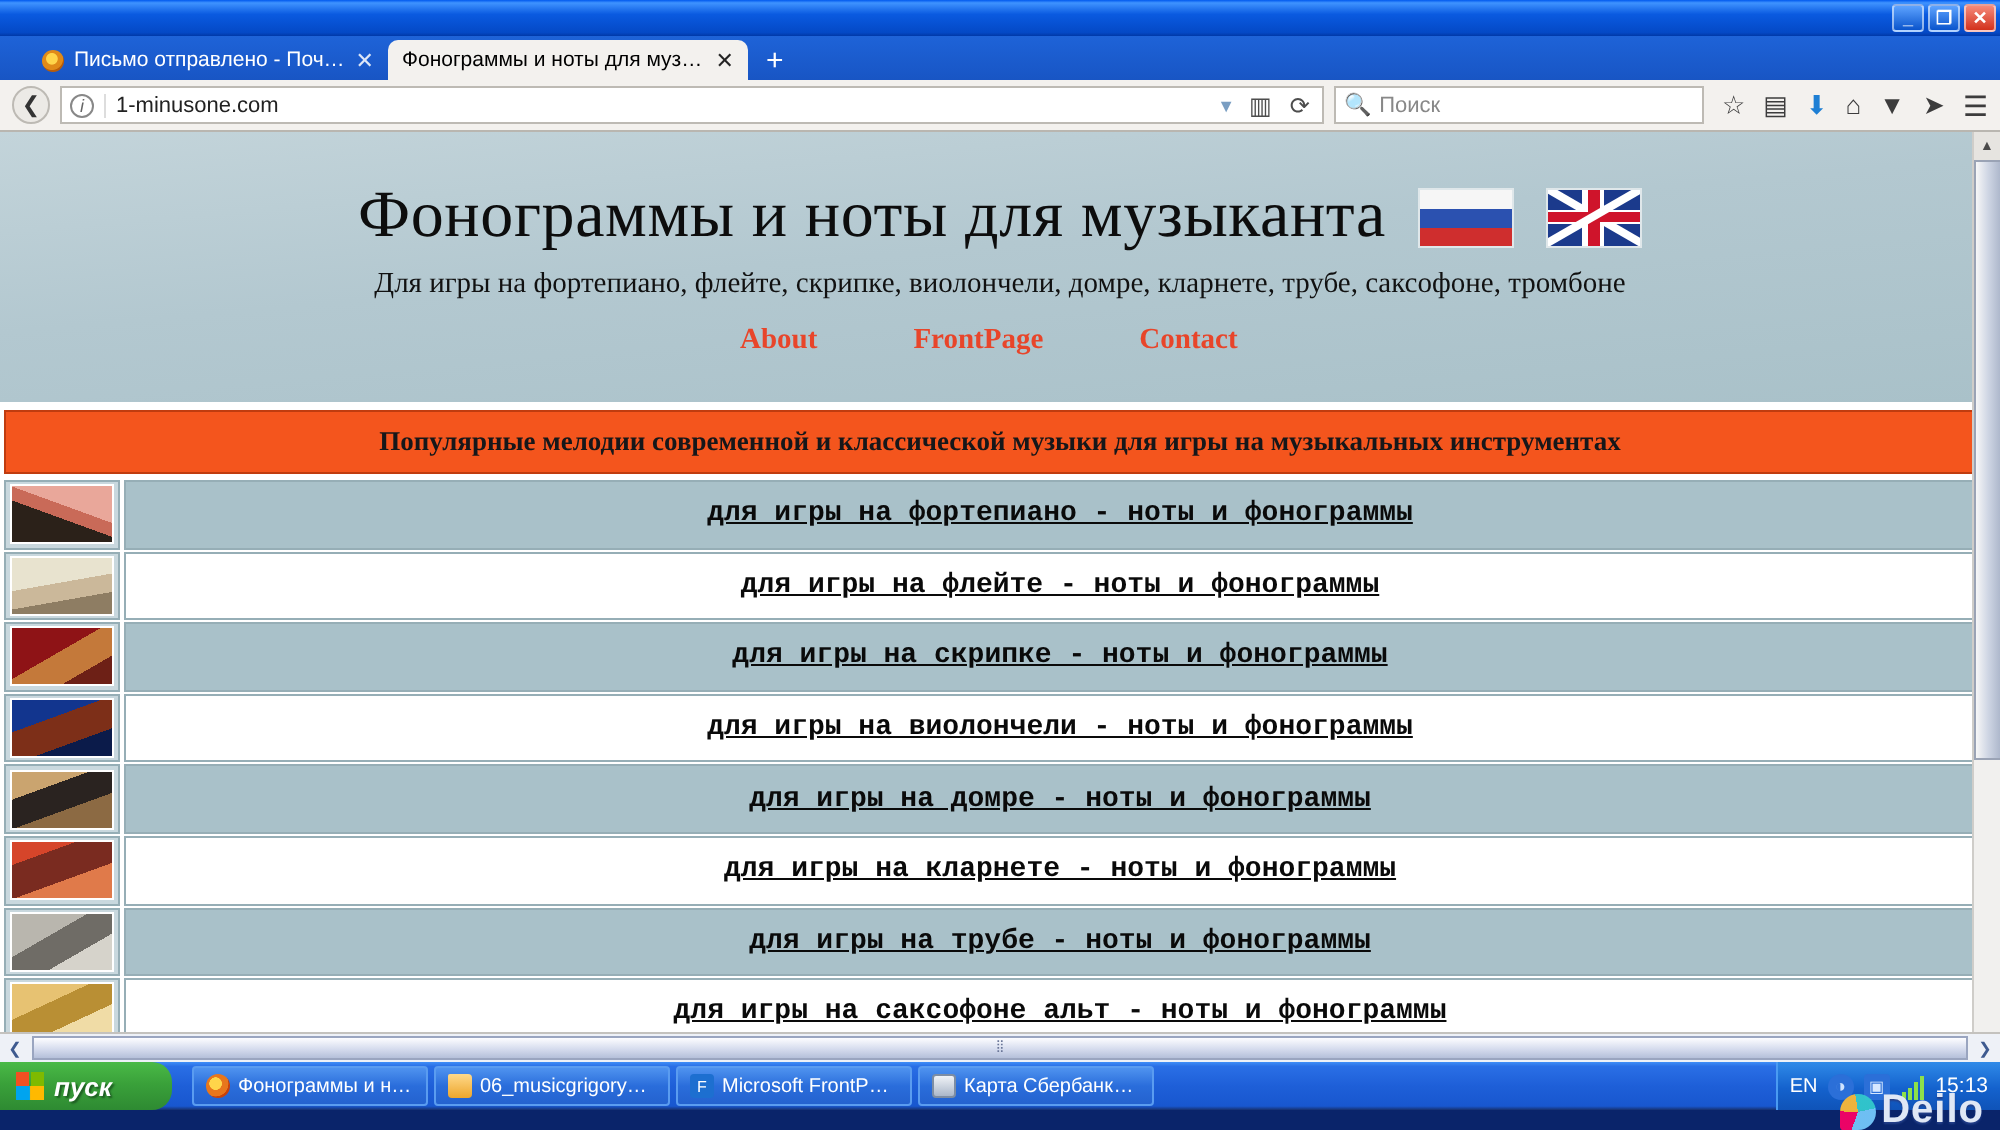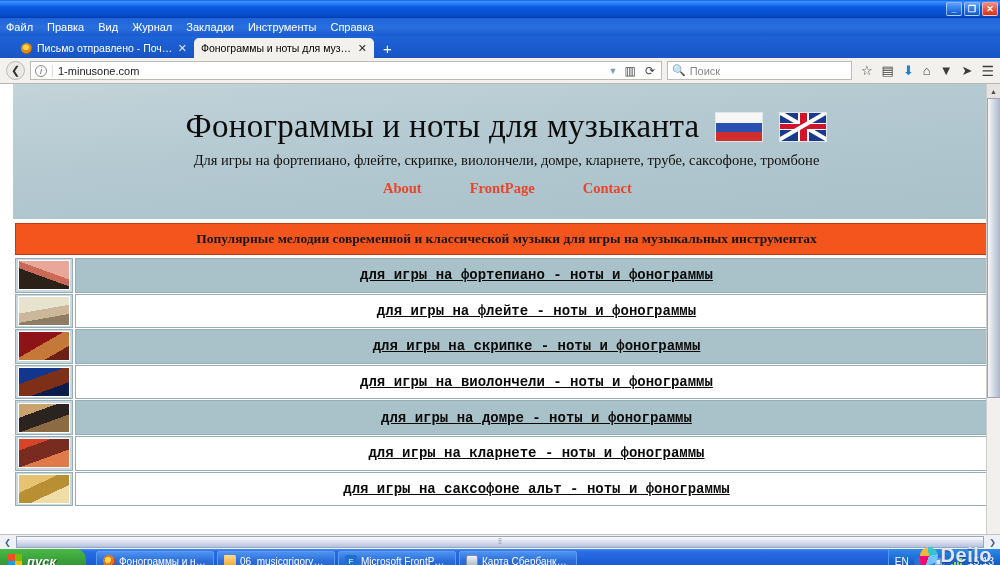--- a/index.html
+++ b/index.html
@@ -97,21 +97,21 @@
   .nb-icons .ic.dl { color: #1e7fd4; }
   .nb-icons .ic.menu { font-size: 14px; }
 
   
   .viewport {
     position: relative;
     height: 450px;
     background: #fff;
     overflow: hidden;
   }
-  .page { width: 1000px; padding-left: 13px; }
+  .page { width: 1000px; }
 
   .site-header {
     height: 135px;
     background: linear-gradient(175deg,#c3d4da 0%,#b3c8d0 45%,#a9c1c9 100%);
     position: relative;
   }
   .title-row {
     display: flex; align-items: center; justify-content: center;
     gap: 16px; padding-top: 24px;
   }
@@ -311,29 +311,20 @@
 <div class="window">
 
   <div class="titlebar">
     <div class="tb-btns">
       <div class="tb-btn">_</div>
       <div class="tb-btn">❐</div>
       <div class="tb-btn close">✕</div>
     </div>
   </div>
 
-  <div class="menubar">
-    <div class="menu-item">Файл</div>
-    <div class="menu-item">Правка</div>
-    <div class="menu-item">Вид</div>
-    <div class="menu-item">Журнал</div>
-    <div class="menu-item">Закладки</div>
-    <div class="menu-item">Инструменты</div>
-    <div class="menu-item">Справка</div>
-  </div>
 
   <div class="tabstrip">
     <div class="tab">
       <span class="favicon"></span>
       <span class="tlabel">Письмо отправлено - Почта ...</span>
       <span class="tclose">✕</span>
     </div>
     <div class="tab active">
       <span class="tlabel">Фонограммы и ноты для музыка...</span>
       <span class="tclose">✕</span>
@@ -431,20 +422,28 @@
           <div class="link-cell">
               <a class="row-link">для игры на домре - ноты и фонограммы</a>
             </div>
         </div>
         <div class="row plain">
           <div class="thumb-cell">
               <div class="thumb t-clarinet"></div>
             </div>
           <div class="link-cell">
               <a class="row-link">для игры на кларнете - ноты и фонограммы</a>
+            </div>
+        </div>
+        <div class="row alt">
+          <div class="thumb-cell">
+              <div class="thumb t-trumpet"></div>
+            </div>
+          <div class="link-cell">
+              <a class="row-link">для игры на  трубе - ноты и фонограммы</a>
             </div>
         </div>
         <div class="row plain">
           <div class="thumb-cell">
               <div class="thumb t-sax"></div>
             </div>
           <div class="link-cell">
               <a class="row-link">для игры на саксофоне альт - ноты и фонограммы</a>
             </div>
         </div>

